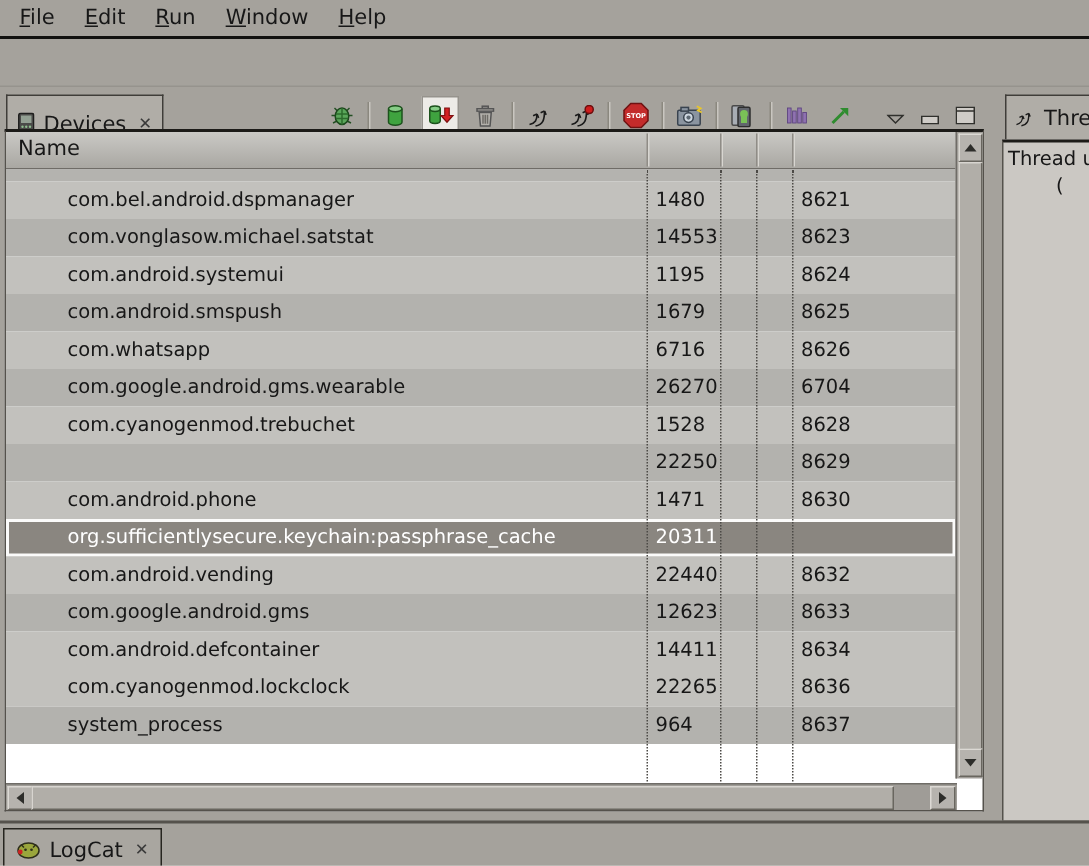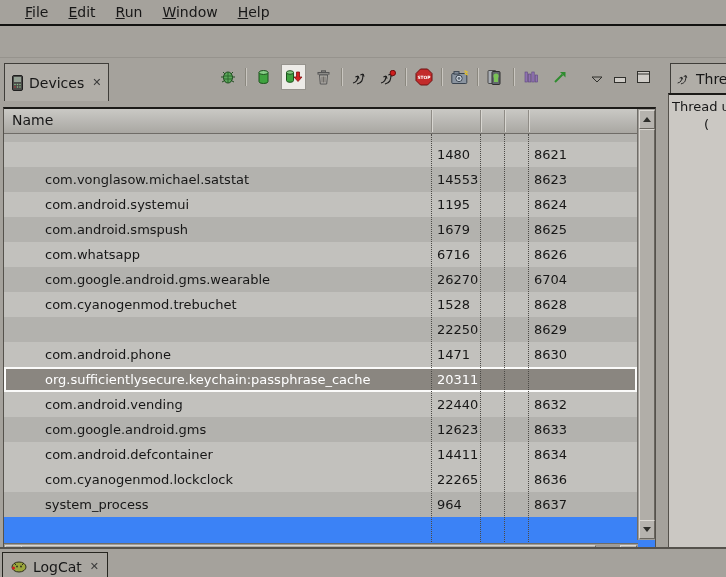--- a/index.html
+++ b/index.html
@@ -1,40 +1,40 @@
 <!DOCTYPE html>
 <html><head>
 <meta charset="utf-8">
 <style>
   html,body{margin:0;padding:0;}
   #screen{position:relative;width:726px;height:577px;background:#a5a29c;overflow:hidden;
           font-family:"DejaVu Sans","Liberation Sans",sans-serif;color:#171717;}
 
   
-  .menu-bar{position:absolute;top:0;left:0;right:0;height:24px;display:flex;align-items:center;padding-left:16px;}
+  .menu-bar{position:absolute;top:0;left:0;right:0;height:24px;display:flex;align-items:center;padding-left:4px;}
   .menu-item{font-size:14px;padding:2px 11px 2px 9px;cursor:default;}
   .menu-item u{text-decoration:underline;}
   .menu-sep{position:absolute;top:24px;left:0;right:0;height:2px;background:#121210;}
   .toolbar-strip{position:absolute;top:26px;left:0;right:0;height:31px;background:#a5a29c;border-bottom:1px solid #96938d;}
 
   
   .devices-panel{position:absolute;left:0;top:60px;width:657px;height:487px;}
   .tabbar{position:absolute;top:0;left:0;right:0;height:33px;}
   .etab{display:flex;align-items:center;gap:6px;background:#b0ada7;border:1px solid #3f3d39;border-bottom:none;
         padding:4px 7px;font-size:14px;white-space:nowrap;}
   .dev-tab{position:absolute;left:4px;top:3px;height:29px;}
   .closex{font-size:11px;font-weight:bold;color:#3a3a3a;margin-left:2px;line-height:11px;}
 
   .dev-toolbar{position:absolute;right:7px;top:4px;height:26px;display:flex;align-items:center;gap:7px;}
   .tbsep{width:1px;height:18px;background:#8b887f;box-shadow:1px 0 0 #c9c6c0;}
   .tbtn{display:flex;align-items:center;justify-content:center;width:21px;height:22px;}
   .tbtn.hl{background:#edebe7;border:1px solid #96938d;width:23px;height:24px;}
   .winbtns{display:flex;align-items:center;gap:11px;margin-left:14px;}
 
-  .frame{position:absolute;left:3px;top:47px;width:651px;height:452px;background:#3b82f6;
+  .frame{position:absolute;left:3px;top:26px;width:651px;height:452px;background:#ffffff;
          border:1px solid #55524c;border-top:2px solid #1c1b18;}
   .theader{position:absolute;left:0;top:0;width:633px;height:24px;font-size:14px;
            background:linear-gradient(#cac9c5,#a9a7a2);border-bottom:1px solid #6f6c67;}
   .theader .hname{position:absolute;left:8px;top:3px;}
   .hsep{position:absolute;top:1px;bottom:1px;width:1px;background:#8f8c86;box-shadow:1px 0 0 #d8d6d1;}
 
   .rows{position:absolute;left:0;top:25px;width:633px;height:408px;}
   .sliver{height:8px;background:#b4b3af;}
   .trow{height:25px;position:relative;font-size:13px;}
   .trow.light{background:#c2c1bd;}
@@ -241,20 +241,21 @@
         <span class="hname">Name</span>
         <i class="hsep" style="left:427px"></i>
         <i class="hsep" style="left:476px"></i>
         <i class="hsep" style="left:500px"></i>
         <i class="hsep" style="left:524px"></i>
       </div>
 
       <div class="rows" id="rowsHost">
         <div class="sliver"></div>
       <div class="trow light">
+            <span class="cname">com.bel.android.dspmanager</span>
             <span class="cpid">1480</span>
             <span class="cport">8621</span>
           </div>
           <div class="trow dark">
             <span class="cname">com.vonglasow.michael.satstat</span>
             <span class="cpid">14553</span>
             <span class="cport">8623</span>
           </div>
           <div class="trow light">
             <span class="cname">com.android.systemui</span>

